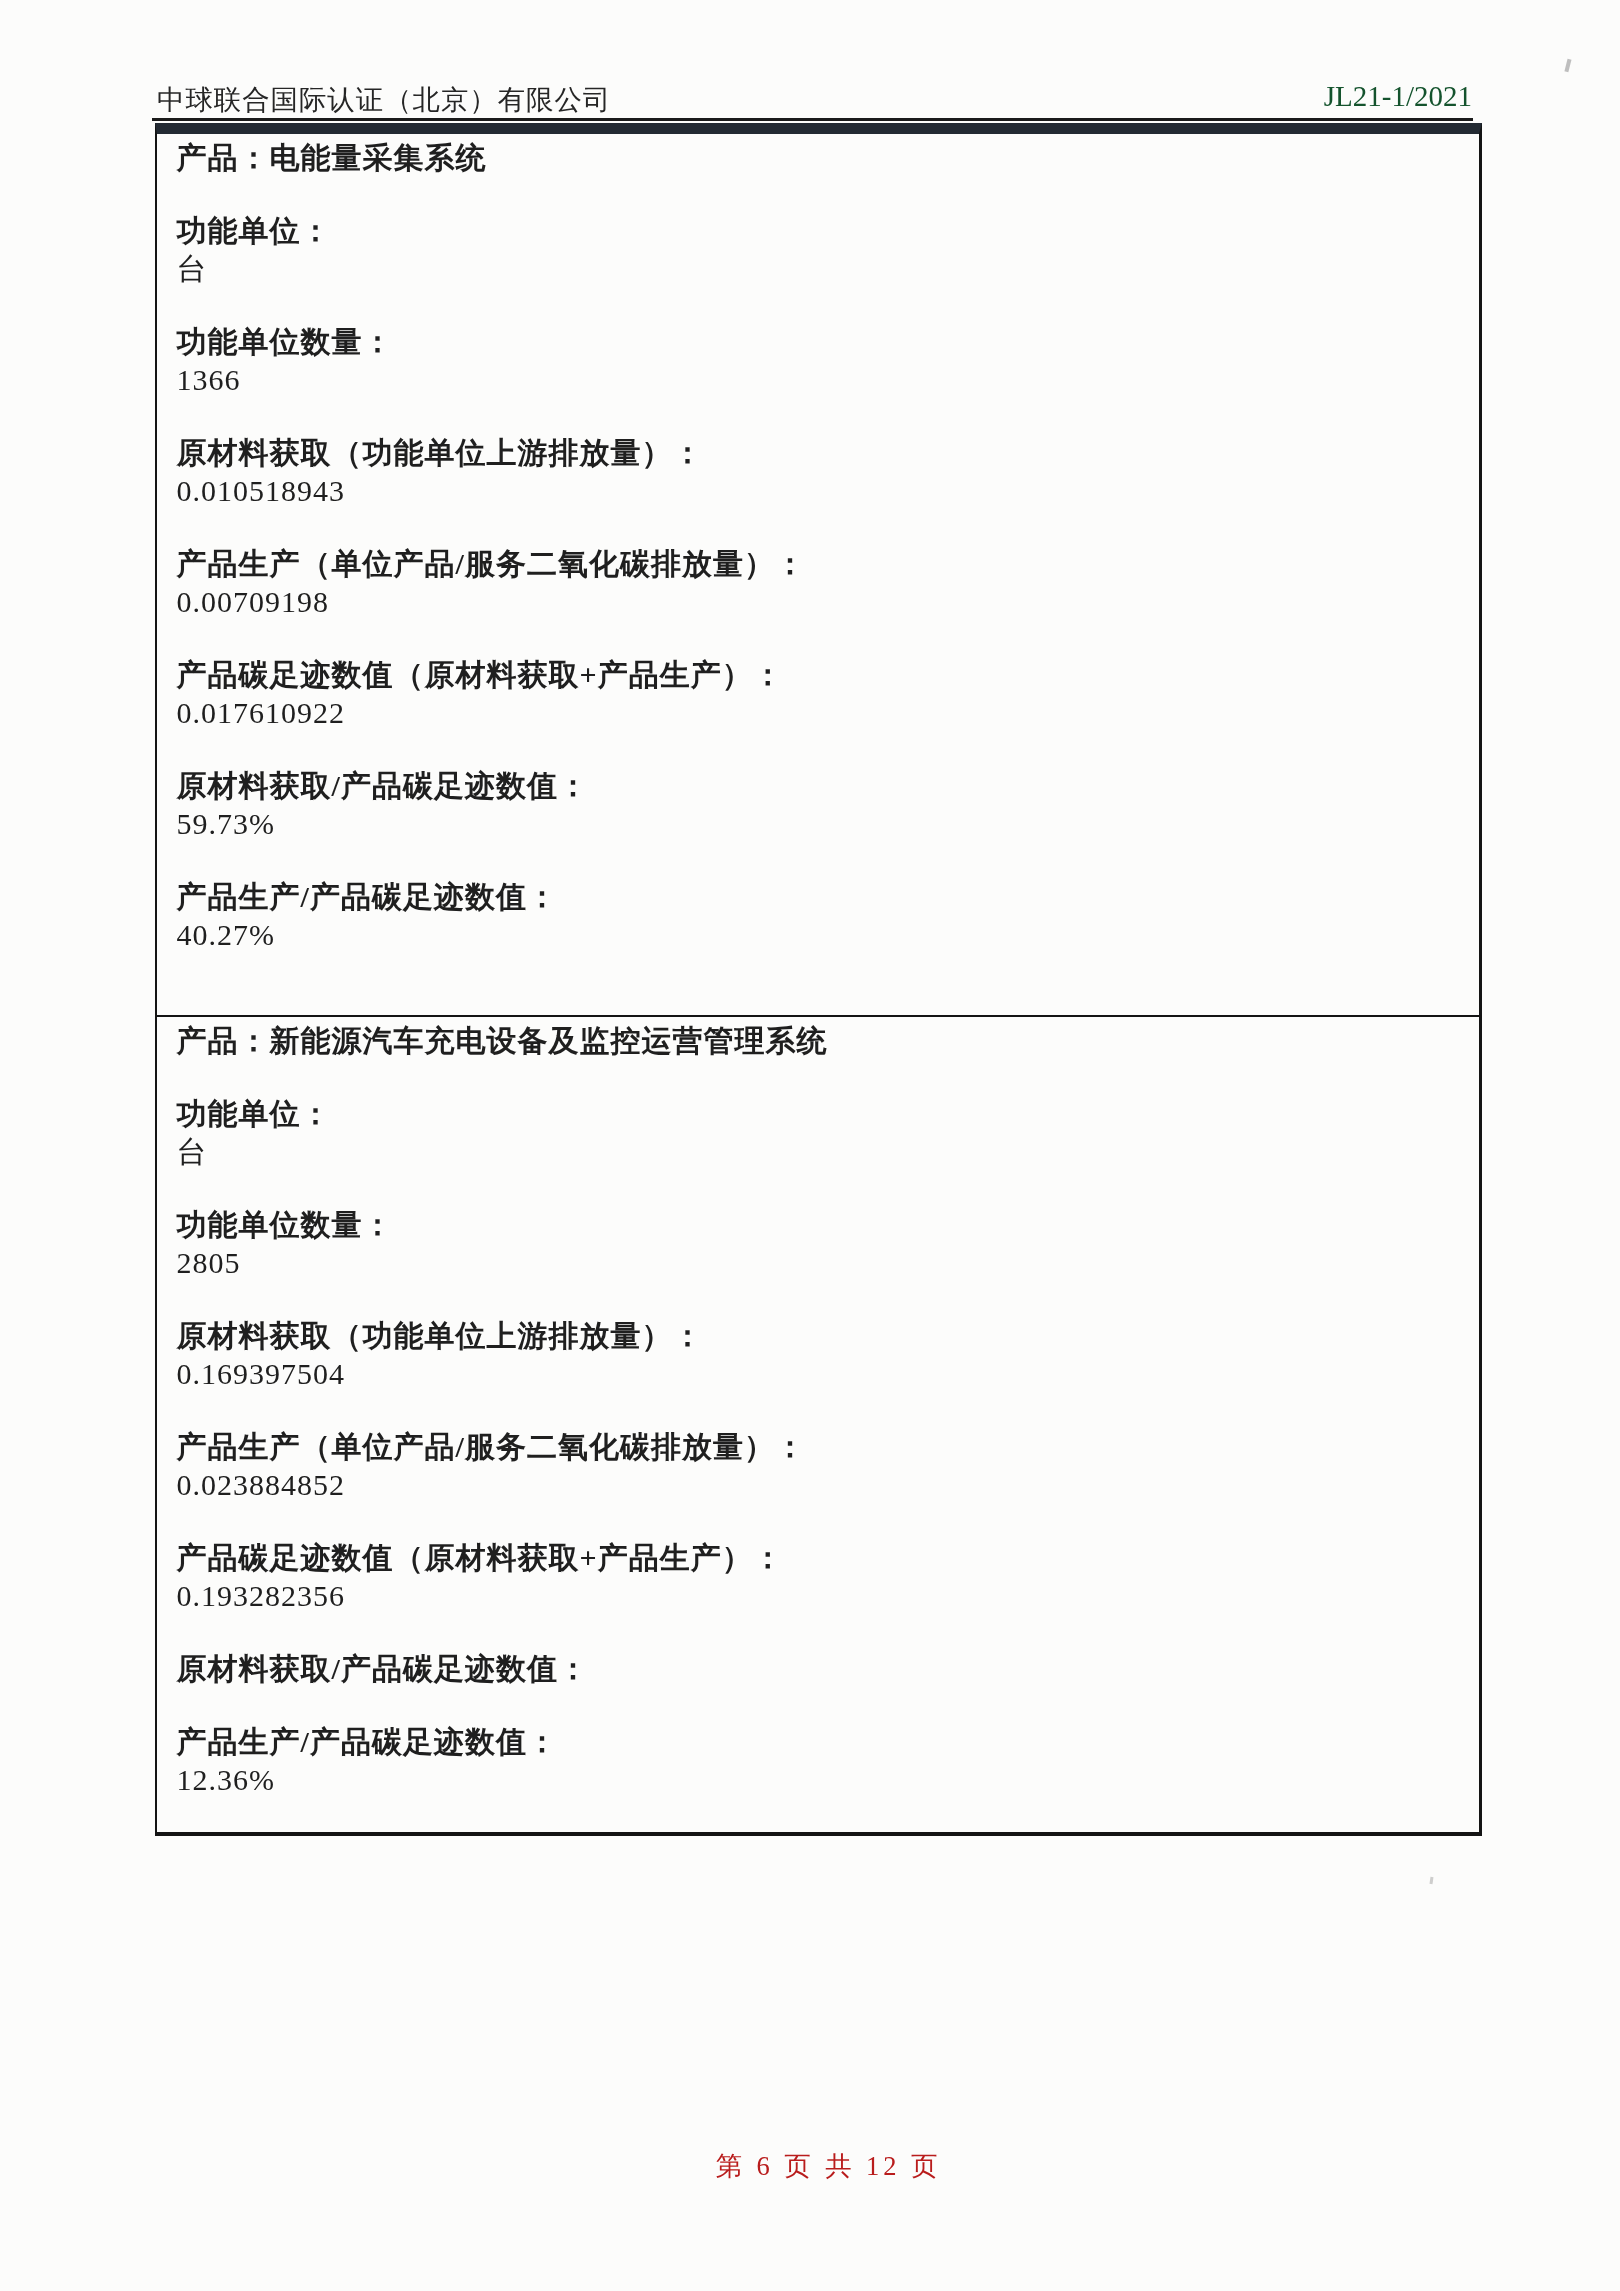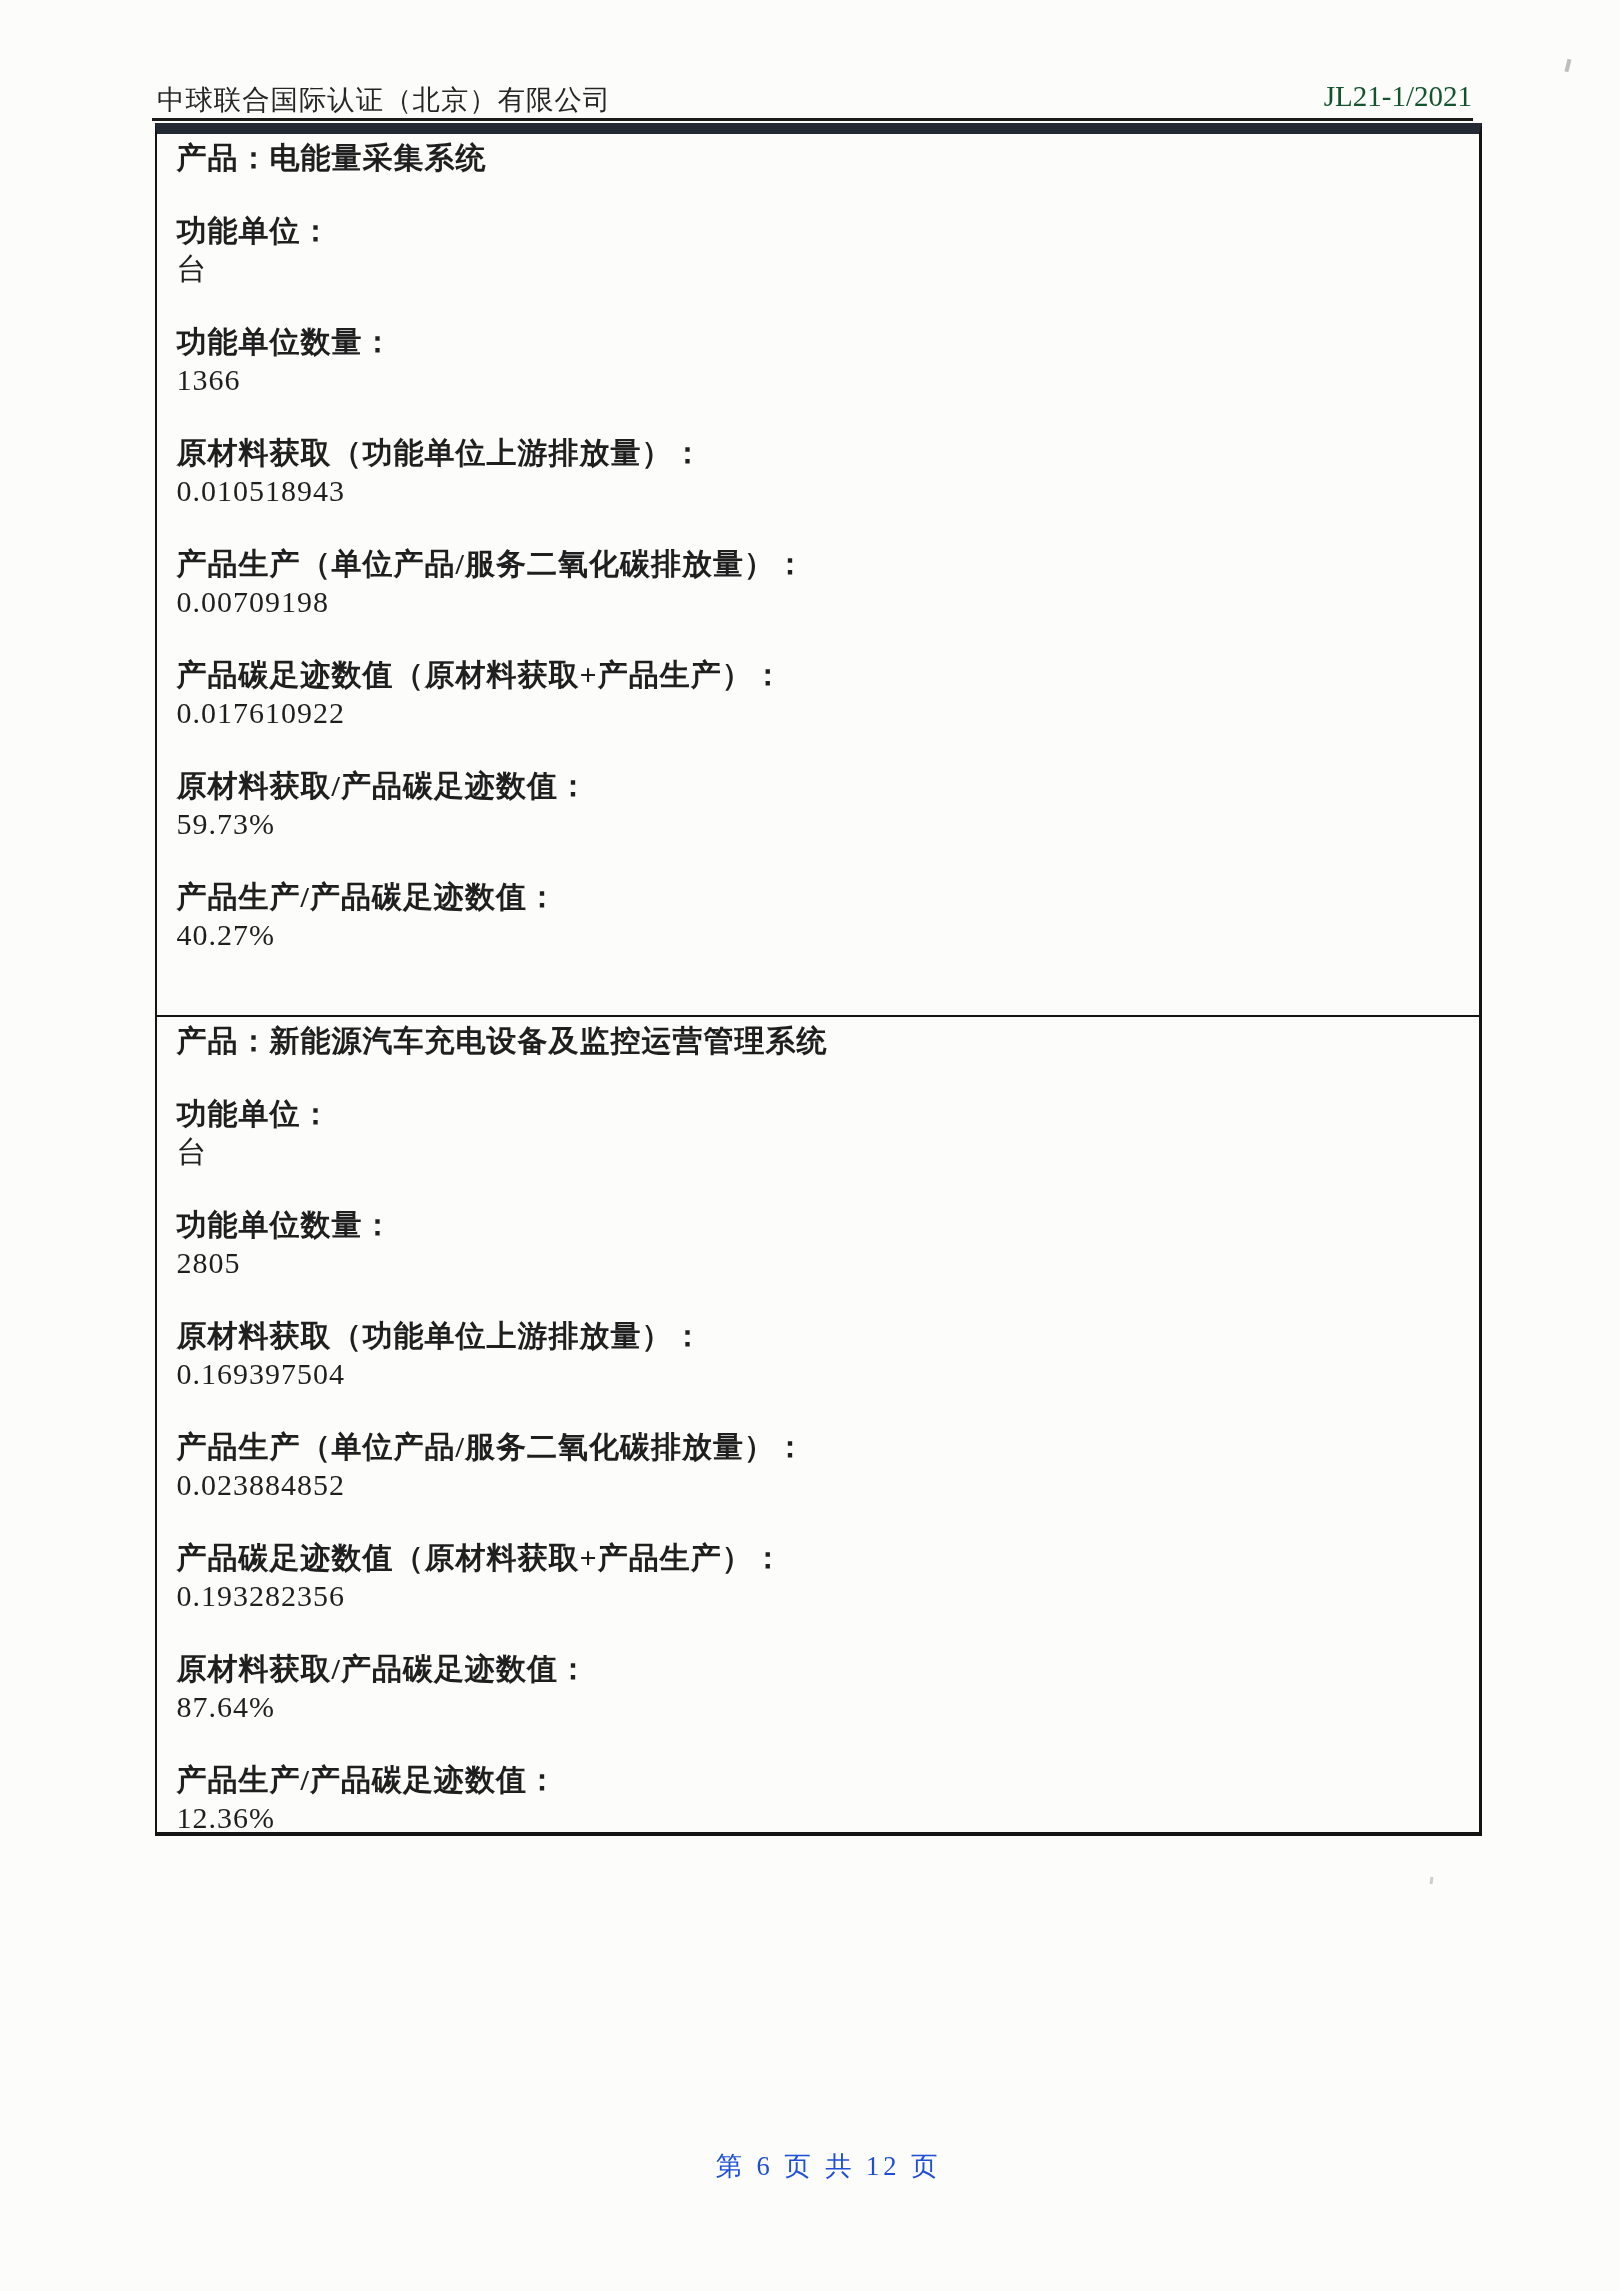--- a/index.html
+++ b/index.html
@@ -99,21 +99,21 @@
   
   .footer {
     position: absolute;
     left: 0;
     top: 2148px;
     width: 1620px;
     text-align: center;
     text-indent: 37px;
     font-size: 26.5px;
     letter-spacing: 3.9px;
-    color: #1d4ed8;
+    color: #b91c1c;
   }
   
   .speck-top-right {
     position: absolute;
     left: 1566px;
     top: 59px;
     width: 3.9px;
     height: 12.7px;
     background: #9c9c9c;
     opacity: 0.65;
@@ -205,21 +205,20 @@
         <div class="field-value">0.023884852</div>
       </div>
 
       <div class="field">
         <div class="field-label">产品碳足迹数值（原材料获取+产品生产）：</div>
         <div class="field-value">0.193282356</div>
       </div>
 
       <div class="field">
         <div class="field-label">原材料获取/产品碳足迹数值：</div>
-        <div class="field-value">87.64%</div>
       </div>
 
       <div class="field">
         <div class="field-label">产品生产/产品碳足迹数值：</div>
         <div class="field-value">12.36%</div>
       </div>
     </section>
 
   </div>
 

